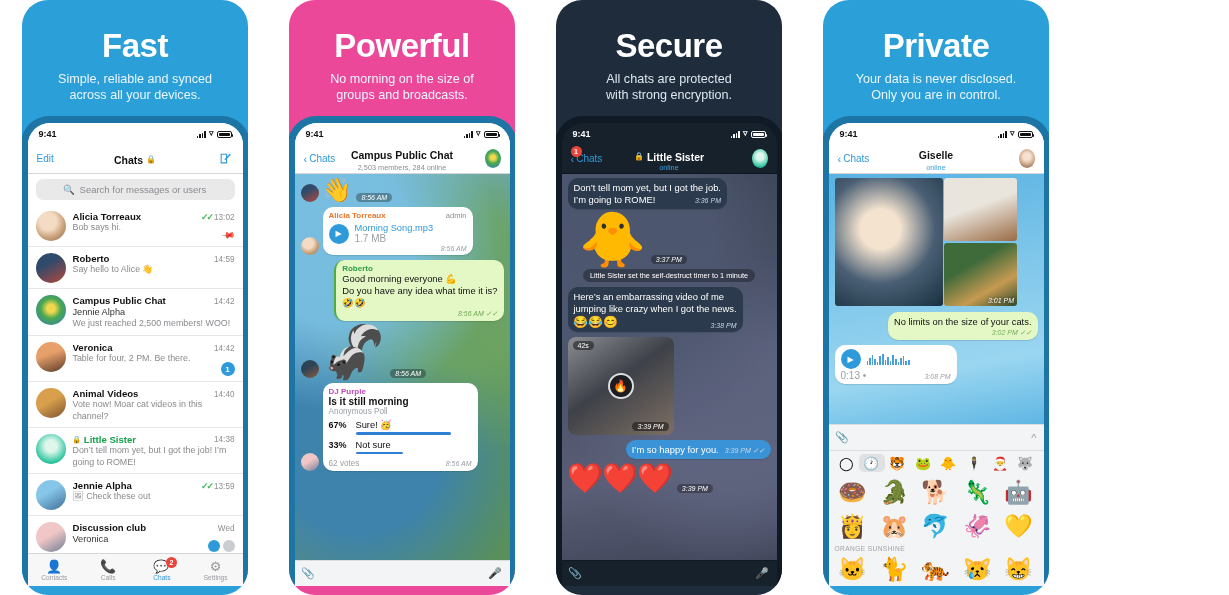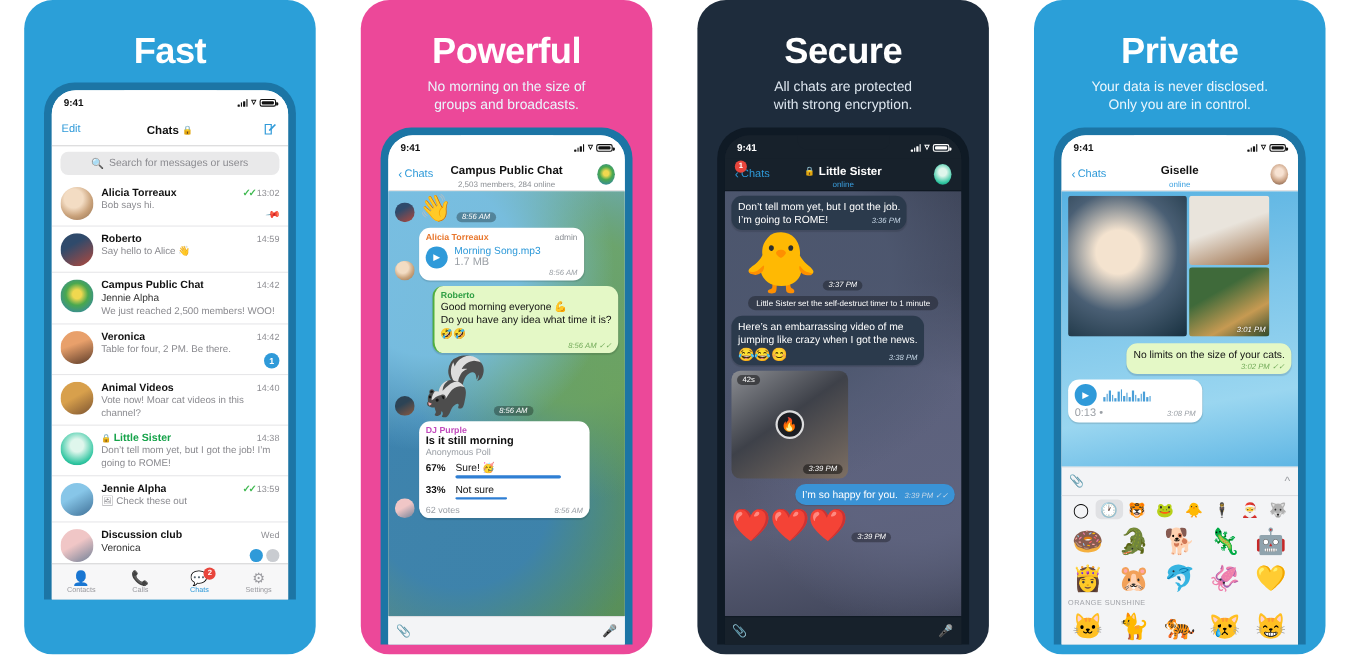--- a/index.html
+++ b/index.html
@@ -2,21 +2,21 @@
 <html><head>
 <meta charset="utf-8">
 <style>
   * { box-sizing: border-box; margin: 0; padding: 0; }
   html, body {
     width: 1229px; height: 595px;
     background: #ffffff;
     font-family: "Liberation Sans", sans-serif;
     overflow: hidden;
   }
-  .stage { position: relative; width: 1229px; height: 595px; display: flex; gap: 41px; padding-left: 22px; }
+  .stage { position: relative; width: 1049px; height: 595px; display: flex; gap: 41px; padding-left: 22px; }
 
   
   .panel {
     position: relative; width: 265px; height: 595px;
     border-radius: 26px; overflow: hidden;
     display: flex; flex-direction: column; align-items: center;
   }
   .panel.blue   { background: #2b9fd8; }
   .panel.blue2  { background: #ec4899; }
   .panel.dark   { background: #1e2c3c; }
@@ -216,20 +216,24 @@
   .ph-lion{background:linear-gradient(150deg,#3f6a3a 0 35%,#c69a52 70%,#2f4a2c 100%);}
   .ph-girl{background:radial-gradient(circle at 50% 40%,#f7e2d2 0 25%,#caa183 60%,#6b4b38 100%);}
 </style>
 </head>
 <body>
 
 <div class="stage">
 
   <div class="panel blue">
     <div class="headline">Fast</div>
+    <div class="subhead">
+      <span>Simple, reliable and synced</span><br>
+      <span>across all your devices.</span>
+    </div>
 
     <div class="phone">
       <div class="screen">
 
         <div class="statusbar">
           <span>9:41</span>
           <div class="notch"></div>
           <span class="sb-icons">
             <span class="bars">
                 <i></i>

